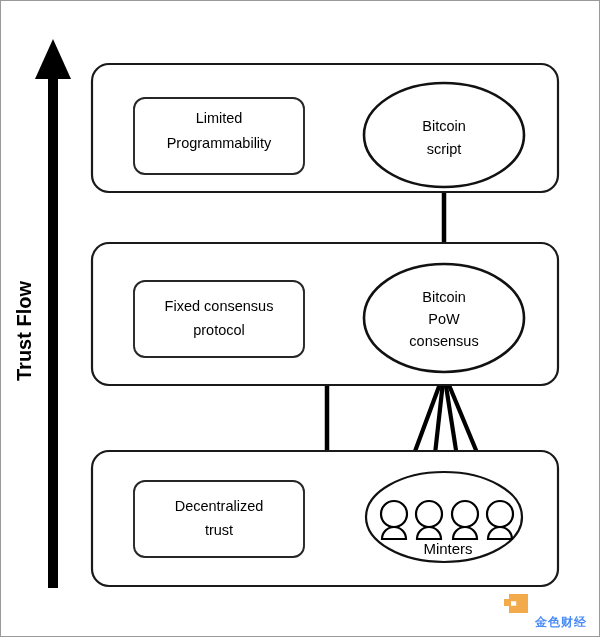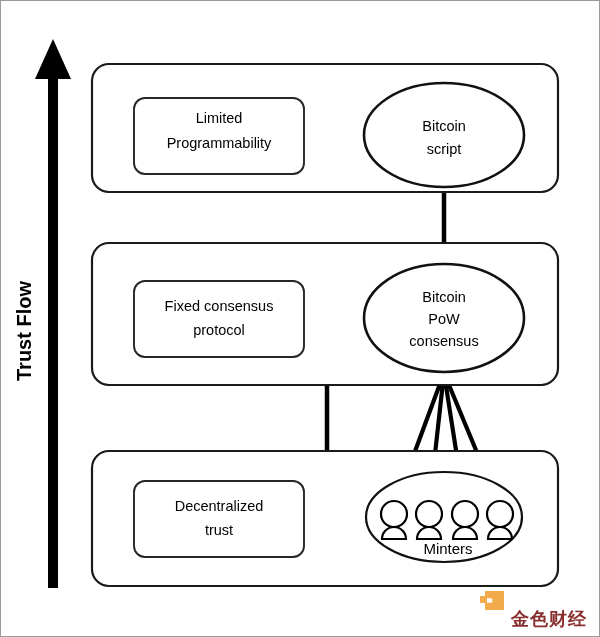--- a/index.html
+++ b/index.html
@@ -121,23 +121,23 @@
   #wm-logo .dot {
     position: absolute;
     left: 0;
     top: 5px;
     width: 7px;
     height: 7px;
     background: #f2a33c;
   }
   #wm-text {
     font-family: "Liberation Sans", sans-serif;
-    font-size: 18px;
+    font-size: 12px;
     font-weight: bold;
-    color: #7f1d1d;
+    color: #3b82f6;
     letter-spacing: 1px;
     line-height: 1;
     margin-top: 32px;
   }
 </style>
 </head>
 <body>
 
 <div id="canvas">
 

